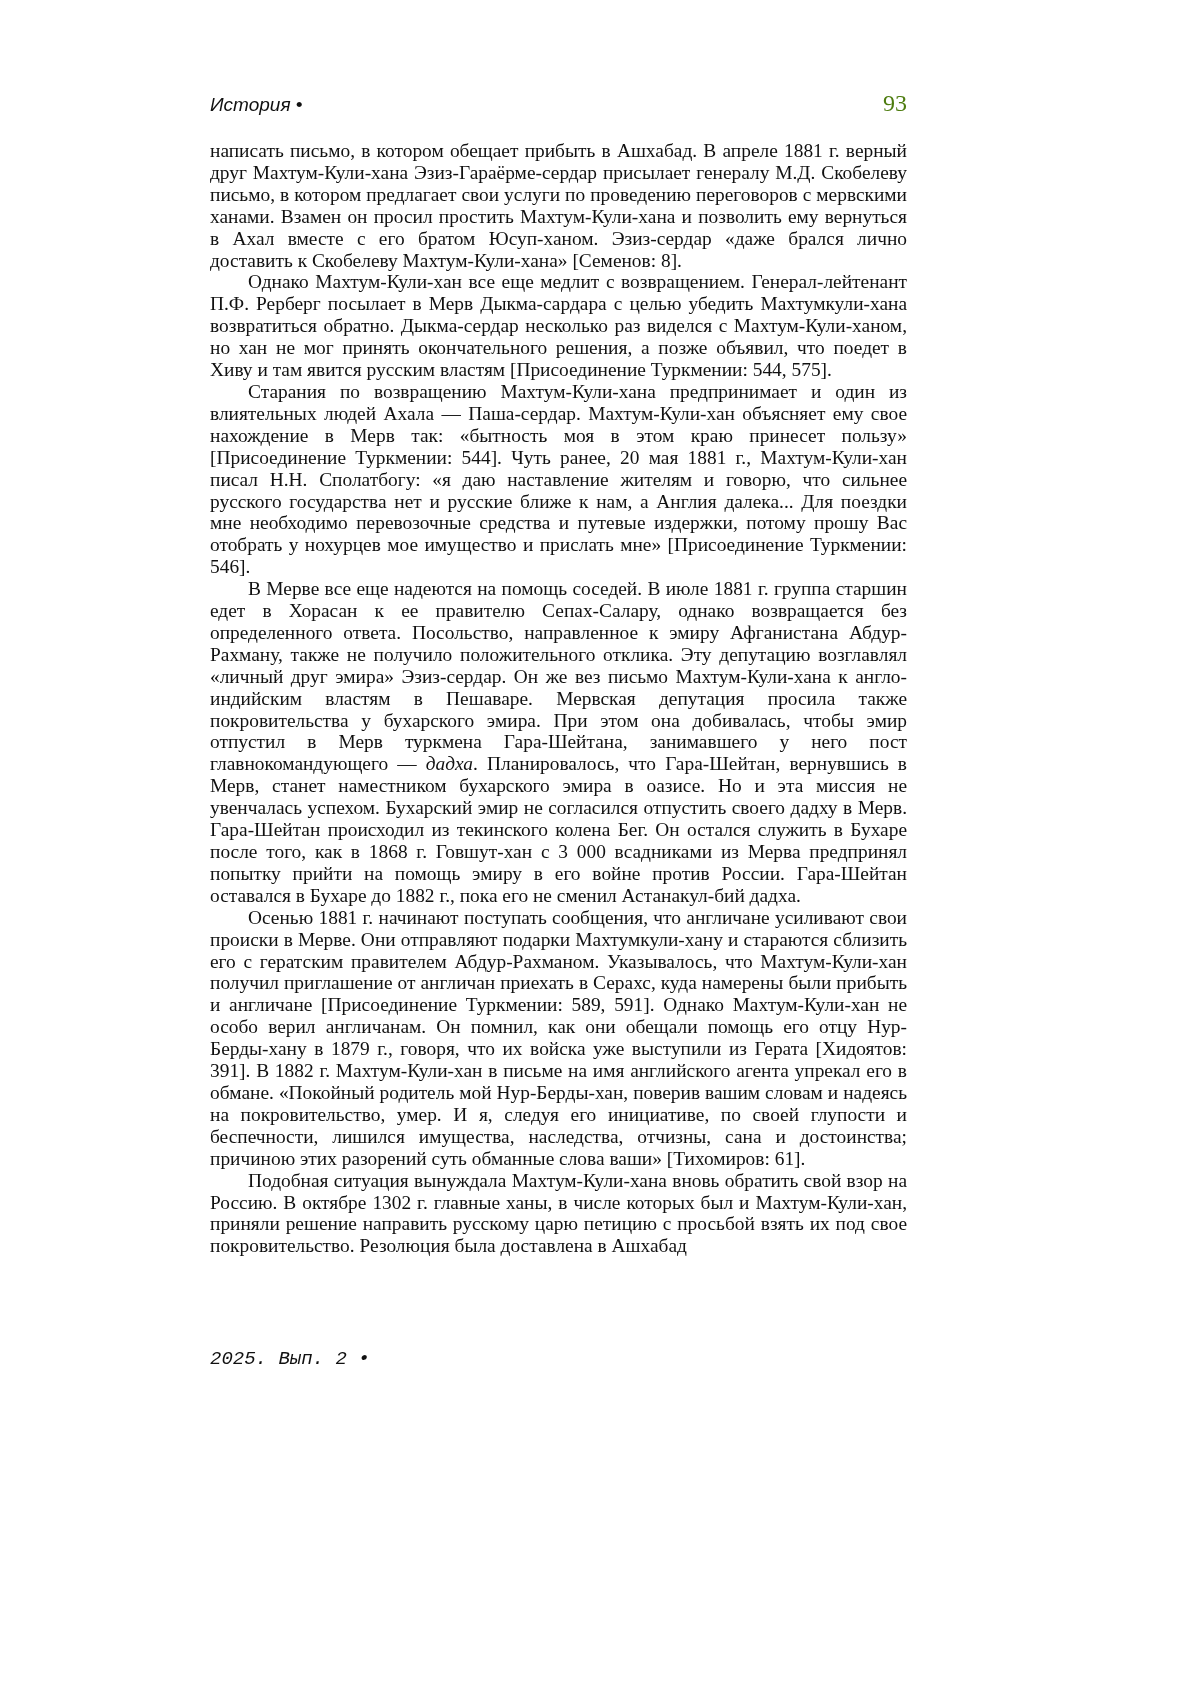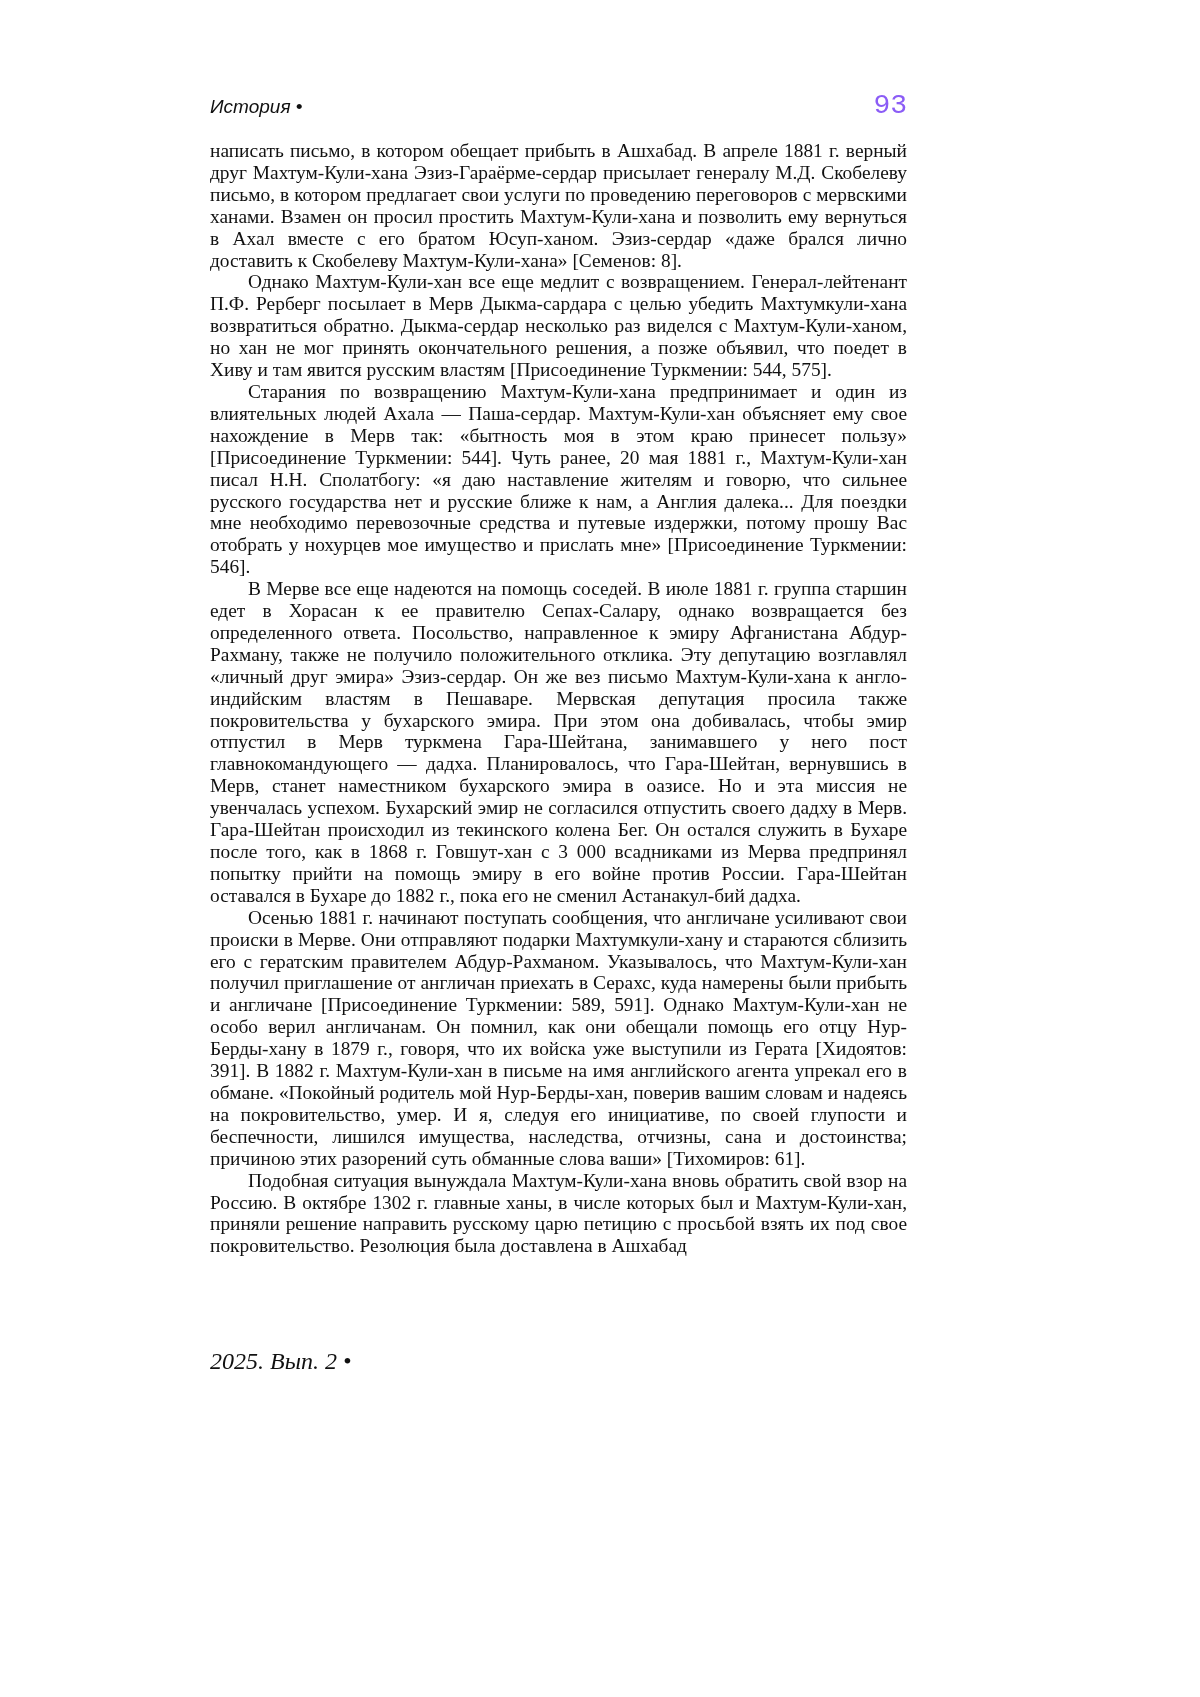--- a/index.html
+++ b/index.html
@@ -25,51 +25,52 @@
     justify-content: space-between;
     align-items: baseline;
   }
   .running-title {
     font-family: "Liberation Sans", sans-serif;
     font-style: italic;
     font-size: 19px;
     color: #111111;
   }
   .page-number {
-    font-family: Liberation Mono, monospace;
-    font-size: 28px;
-    color: #8b5cf6;
+    font-family: Liberation Serif, serif;
+    font-size: 24px;
+    color: #4d7c0f;
   }
   .body-text {
     position: absolute;
     top: 140px;
     left: 210px;
     width: 697px;
   }
   .body-text p {
     margin: 0;
     padding: 0;
     font-size: 19.4px;
     line-height: 21.9px;
     text-align: justify;
     hyphens: auto;
     -webkit-hyphens: auto;
   }
   .body-text p.indent {
     text-indent: 38px;
   }
   .em {
+    font-style: italic;
   }
   .page-footer {
     position: absolute;
     top: 1348px;
     left: 210px;
-    font-family: Liberation Serif, serif;
+    font-family: Liberation Mono, monospace;
     font-style: italic;
-    font-size: 24px;
+    font-size: 19px;
     color: #111111;
   }
 </style>
 </head>
 <body>
 
 <div class="page">
 
   <header class="page-header">
     <span class="running-title">История •</span>

